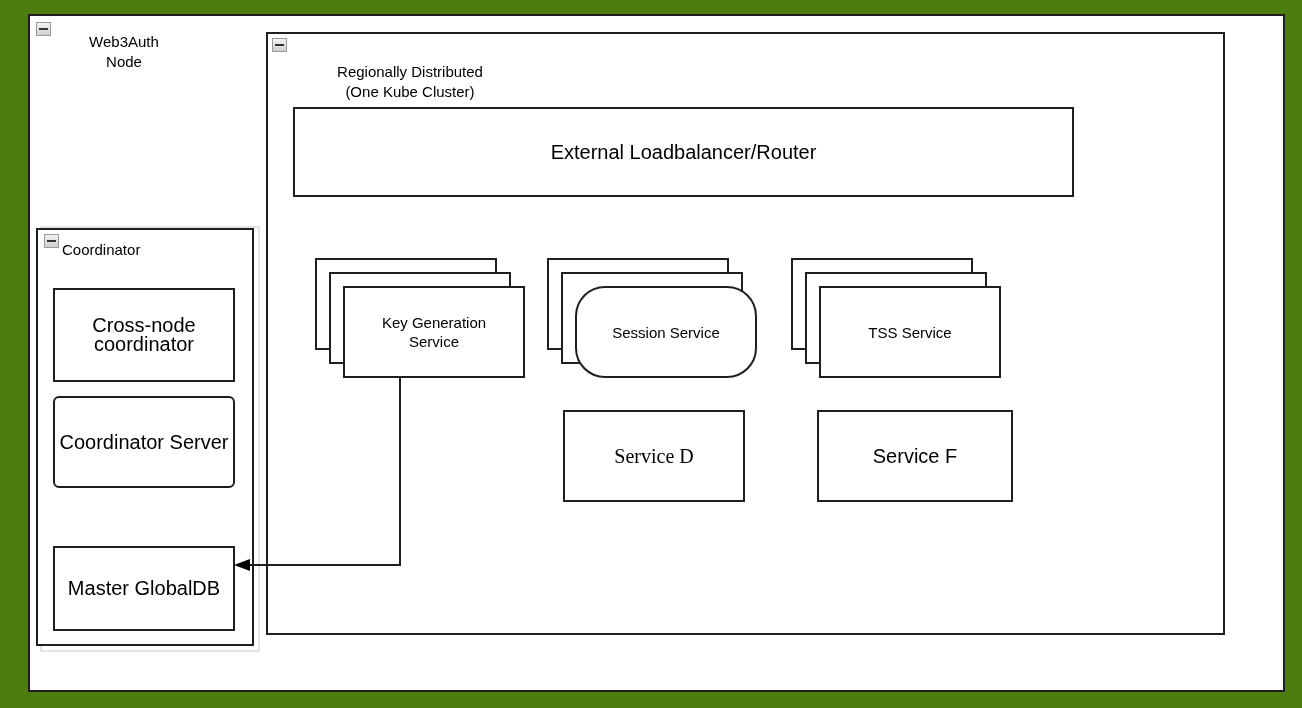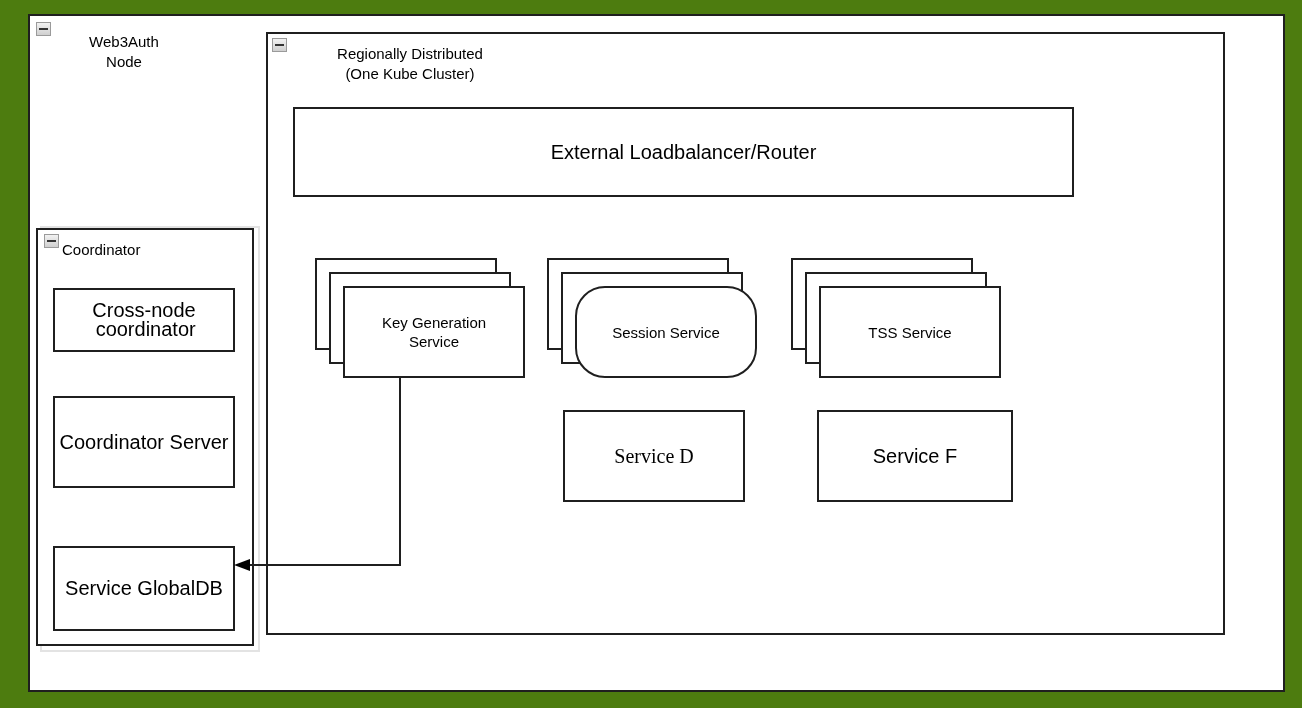--- a/index.html
+++ b/index.html
@@ -118,21 +118,21 @@
 
 <div id="canvas">
 
   <div class="abs group-frame" style="left:28px; top:14px; width:1257px; height:678px;"></div>
   <div class="collapse-toggle" style="left:36px; top:22px;"></div>
   <div class="group-title" style="left:44px; top:32px; width:160px;">Web3Auth
 Node</div>
 
   <div class="abs group-frame" style="left:266px; top:32px; width:959px; height:603px;"></div>
   <div class="collapse-toggle" style="left:272px; top:38px;"></div>
-  <div class="group-title" style="left:290px; top:44px; width:240px;">Regionally Distributed
+  <div class="group-title" style="left:290px; top:62px; width:240px;">Regionally Distributed
 (One Kube Cluster)</div>
 
   <div class="abs node" style="left:293px; top:107px; width:781px; height:90px;">External Loadbalancer/Router</div>
 
   <div class="stack" style="left:280px; top:258px; width:212px; height:122px;margin-left:35px;">
     <div class="layer" style="left:0px; top:0px; width:182px; height:92px;"></div>
     <div class="layer" style="left:14px; top:14px; width:182px; height:92px;"></div>
     <div class="front" style="left:28px; top:28px; width:182px; height:92px;">Key Generation
 Service</div>
   </div>
@@ -151,26 +151,26 @@
 
   <div class="abs node" style="left:563px; top:410px; width:182px; height:92px;font-family:Liberation Serif, serif;">Service D</div>
 
   <div class="abs node" style="left:817px; top:410px; width:196px; height:92px;text-align:right;">Service F</div>
 
   <div class="abs group-shadow" style="left:40px; top:226px; width:220px; height:426px;"></div>
   <div class="abs group-frame" style="left:36px; top:228px; width:218px; height:418px;"></div>
   <div class="collapse-toggle" style="left:44px; top:234px;"></div>
   <div class="group-title" style="left:62px; top:240px; width:150px; text-align:left;">Coordinator</div>
 
-  <div class="abs node" style="left:53px; top:288px; width:182px; height:64px;text-align:right;">Cross-node
+  <div class="abs node" style="left:53px; top:288px; width:182px; height:94px;">Cross-node
 coordinator</div>
 
-  <div class="abs node" style="left:53px; top:396px; width:182px; height:92px;">Coordinator Server</div>
+  <div class="abs node" style="left:53px; top:396px; width:182px; height:92px;border-radius:6px;">Coordinator Server</div>
 
-  <div class="abs node" style="left:53px; top:546px; width:182px; height:85px;">Service GlobalDB</div>
+  <div class="abs node" style="left:53px; top:546px; width:182px; height:85px;">Master GlobalDB</div>
 
   <svg id="connectors" viewBox="0 0 1302 708" xmlns="http://www.w3.org/2000/svg">
 
     <path d="M 400 378 L 400 565 L 244 565"></path>
     <polygon points="234,565 250,559 250,571"></polygon>
   </svg>
 
 </div>
 
 </body></html>

